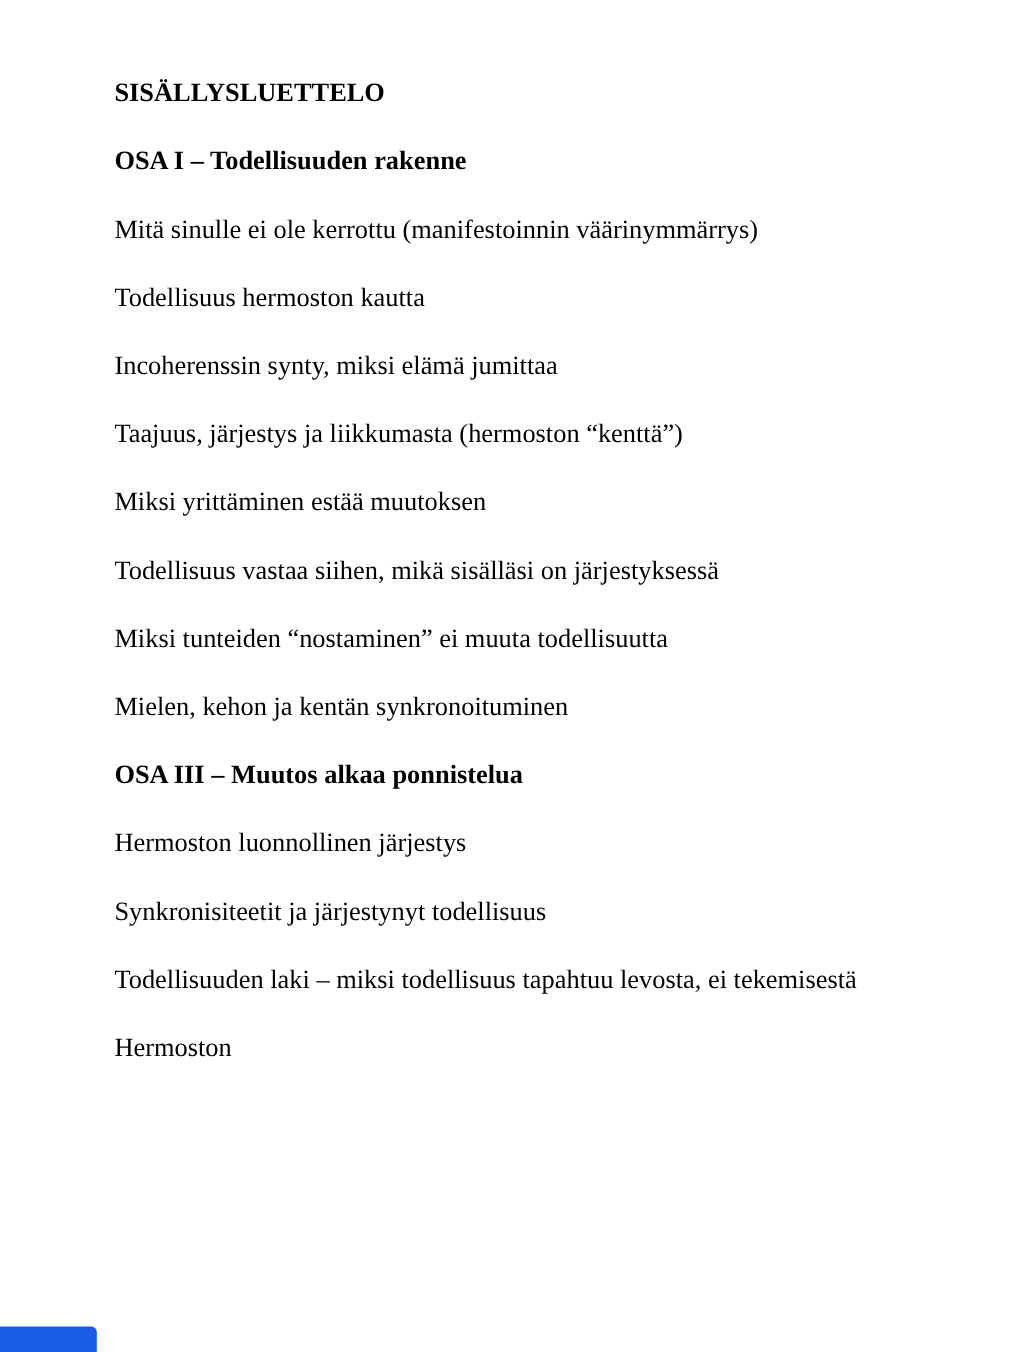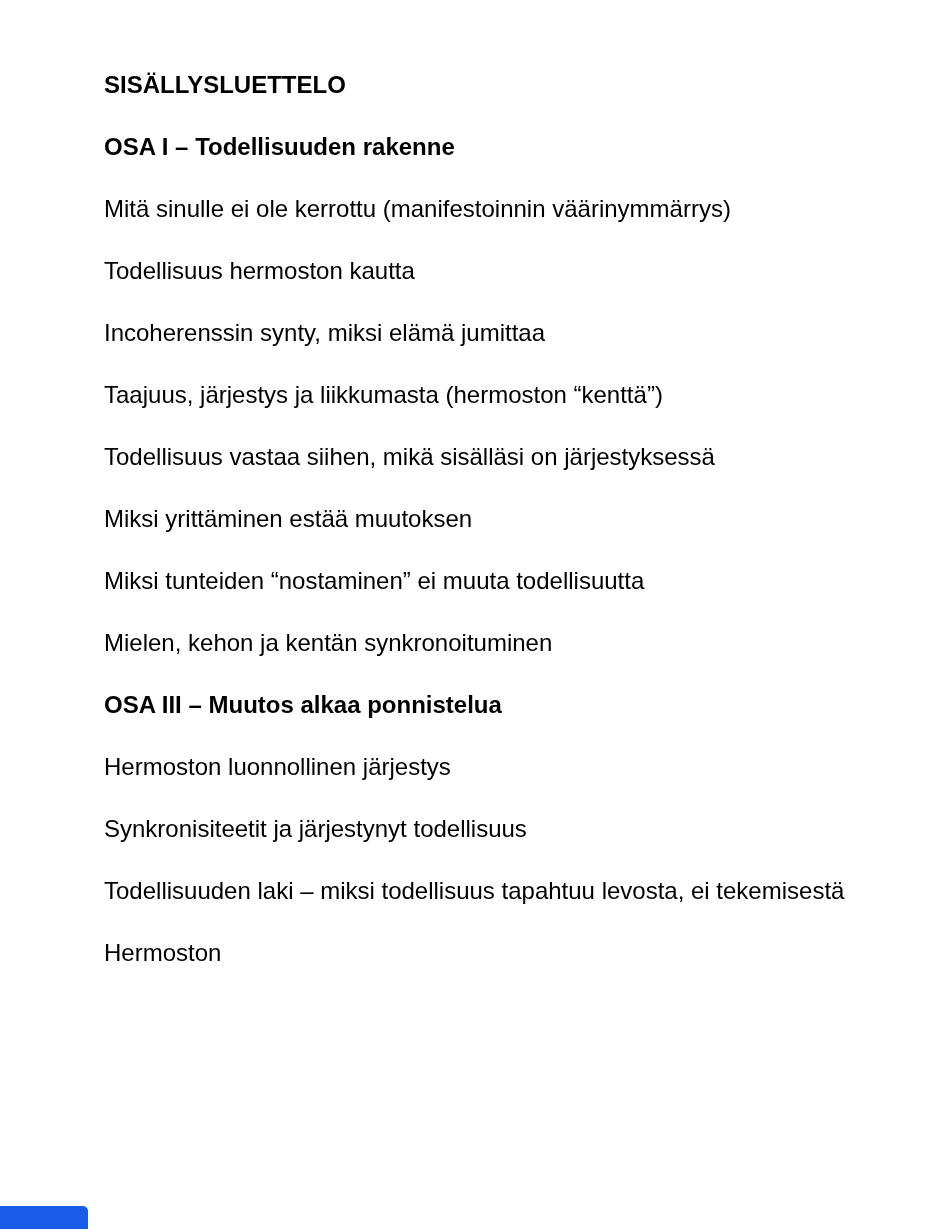--- a/index.html
+++ b/index.html
@@ -6,21 +6,21 @@
     margin: 0;
     padding: 0;
     background: #ffffff;
   }
   .page {
     position: relative;
     width: 940px;
     height: 1229px;
     background: #ffffff;
     overflow: hidden;
-    font-family: Liberation Sans, sans-serif;
+    font-family: Liberation Serif, serif;
     color: #000000;
   }
   .content {
     position: absolute;
     left: 104px;
     top: 71px;
     width: 800px;
   }
   .toc-line {
     margin: 0 0 34px 0;
@@ -47,22 +47,22 @@
 <div class="page" style="background: rgb(255, 255, 255); color: rgb(0, 0, 0);">
   <div class="content">
     <p class="toc-line bold">SISÄLLYSLUETTELO</p>
 
     <p class="toc-line bold">OSA I – Todellisuuden rakenne</p>
     <p class="toc-line">Mitä sinulle ei ole kerrottu (manifestoinnin väärinymmärrys)</p>
     <p class="toc-line">Todellisuus hermoston kautta</p>
     <p class="toc-line">Incoherenssin synty, miksi elämä jumittaa</p>
     <p class="toc-line">Taajuus, järjestys ja liikkumasta (hermoston “kenttä”)</p>
 
+    <p class="toc-line">Miksi yrittäminen estää muutoksen</p>
     <p class="toc-line">Todellisuus vastaa siihen, mikä sisälläsi on järjestyksessä</p>
-    <p class="toc-line">Miksi yrittäminen estää muutoksen</p>
     <p class="toc-line">Miksi tunteiden “nostaminen” ei muuta todellisuutta</p>
     <p class="toc-line">Mielen, kehon ja kentän synkronoituminen</p>
 
     <p class="toc-line bold">OSA III – Muutos alkaa ponnistelua</p>
     <p class="toc-line">Hermoston luonnollinen järjestys</p>
     <p class="toc-line">Synkronisiteetit ja järjestynyt todellisuus</p>
     <p class="toc-line">Todellisuuden laki – miksi todellisuus tapahtuu levosta, ei tekemisestä</p>
     <p class="toc-line">Hermoston</p>
   </div>
 

